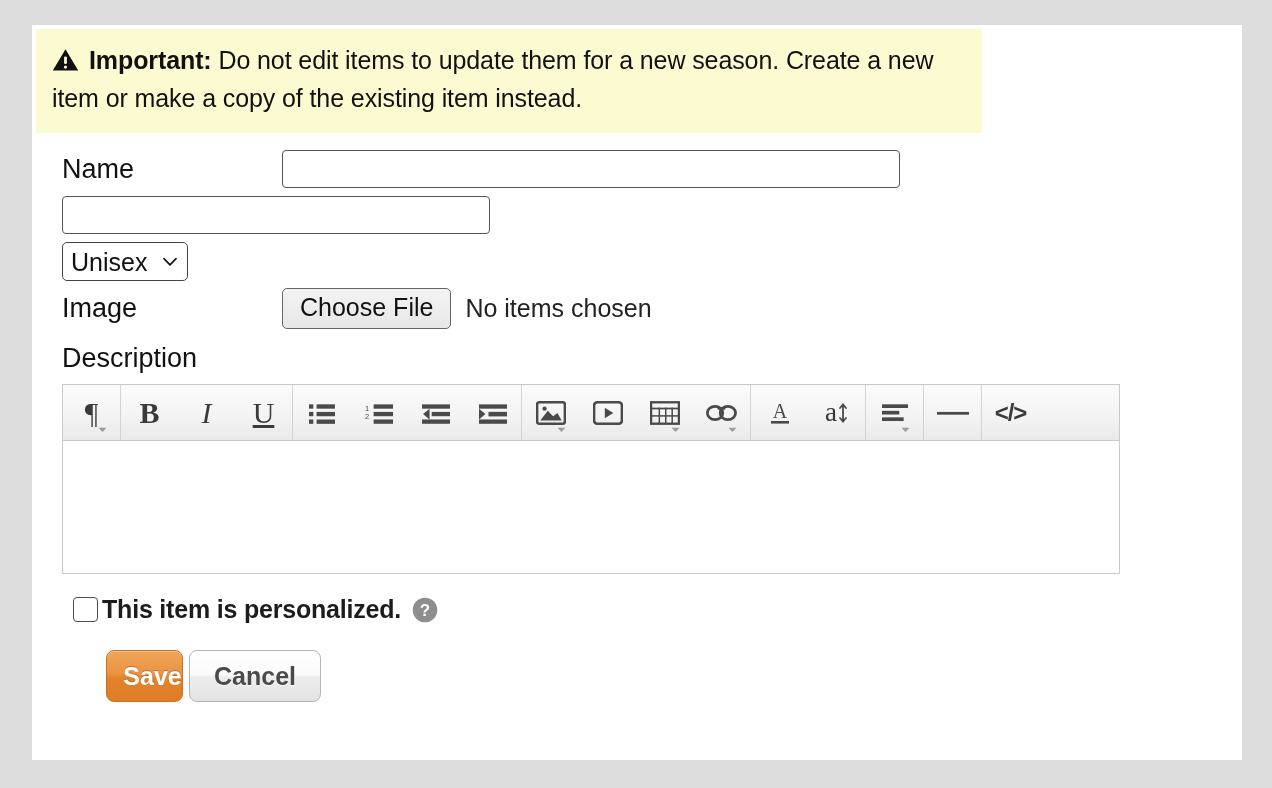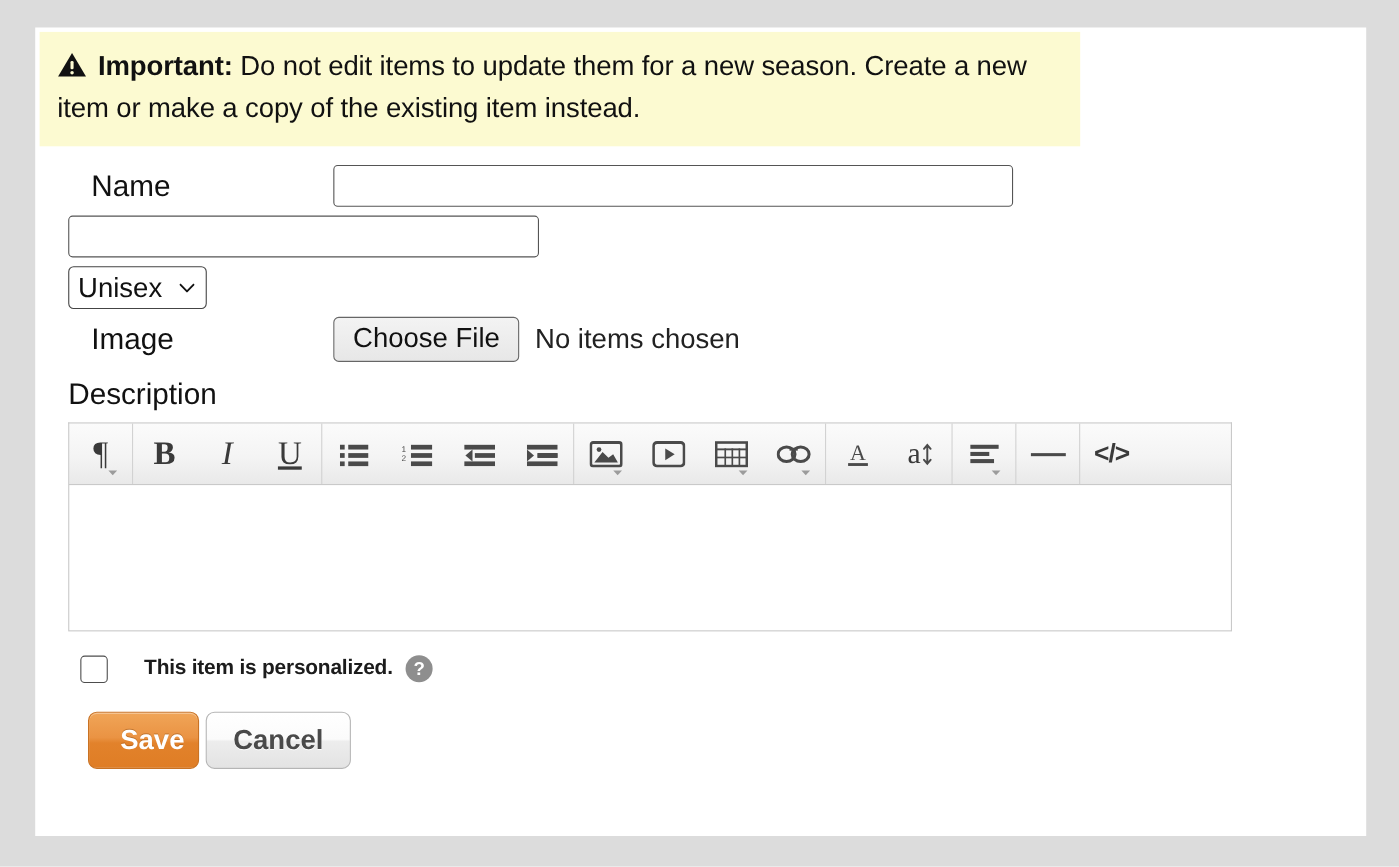--- a/index.html
+++ b/index.html
@@ -117,21 +117,20 @@
     display: flex;
     align-items: center;
     margin-bottom: 8px;
   }
   .f-label {
     width: 220px;
     flex: 0 0 220px;
     font-size: 27px;
     color: #111;
     line-height: 1.2;
-    margin-left: 21px;
   }
   .txt-input {
     height: 38px;
     border: 1px solid #555;
     border-radius: 4px;
     background: #fff;
     box-sizing: border-box;
     outline: none;
     font-size: 19px;
     padding: 0 6px;
@@ -272,24 +271,24 @@
     height: 25px;
     border: 1px solid #4d4d4d;
     border-radius: 4px;
     background: #fff;
     box-sizing: border-box;
     margin-left: 11px;
     cursor: pointer;
     flex: 0 0 auto;
   }
   .pers-text {
-    font-size: 19px;
+    font-size: 25px;
     font-weight: bold;
     color: #1c1c1c;
-    margin-left: 33px;
+    margin-left: 4px;
     letter-spacing: -0.2px;
   }
   .help-icon {
     width: 26px;
     height: 26px;
     margin-left: 11px;
     cursor: pointer;
     flex: 0 0 auto;
   }
 
@@ -304,27 +303,27 @@
     font-family: "Liberation Sans", sans-serif;
     font-size: 25px;
     font-weight: bold;
     border-radius: 8px;
     cursor: pointer;
     padding: 0;
     box-sizing: border-box;
     height: 52px;
   }
   .btn-save {
-    width: 101px;
+    width: 77px;
     color: #ffffff;
     background: linear-gradient(#f0a558 0%, #ea9343 45%, #e2822b 55%, #df7d25 100%);
     border: 1px solid #c97223;
     text-shadow: 0 -1px 0 rgba(140,70,10,.45);
     box-shadow: inset 0 1px 0 rgba(255,255,255,.35);
-    margin-left: 18px;
+    margin-left: 44px;
     padding-left: 16px;
   }
   .btn-cancel {
     width: 132px;
     color: #4a4a4a;
     background: linear-gradient(#ffffff 0%, #fbfbfb 48%, #ededed 52%, #e3e3e3 100%);
     border: 1px solid #b5b5b5;
     text-shadow: 0 1px 0 rgba(255,255,255,.9);
     margin-left: 6px;
   }

